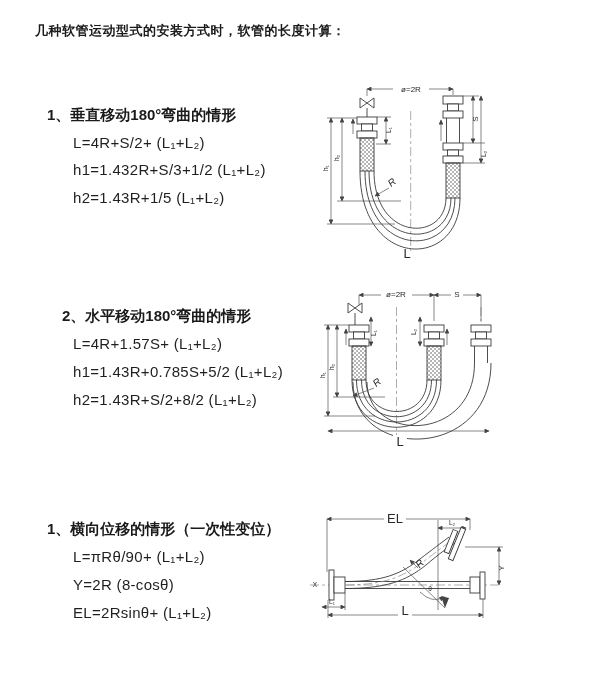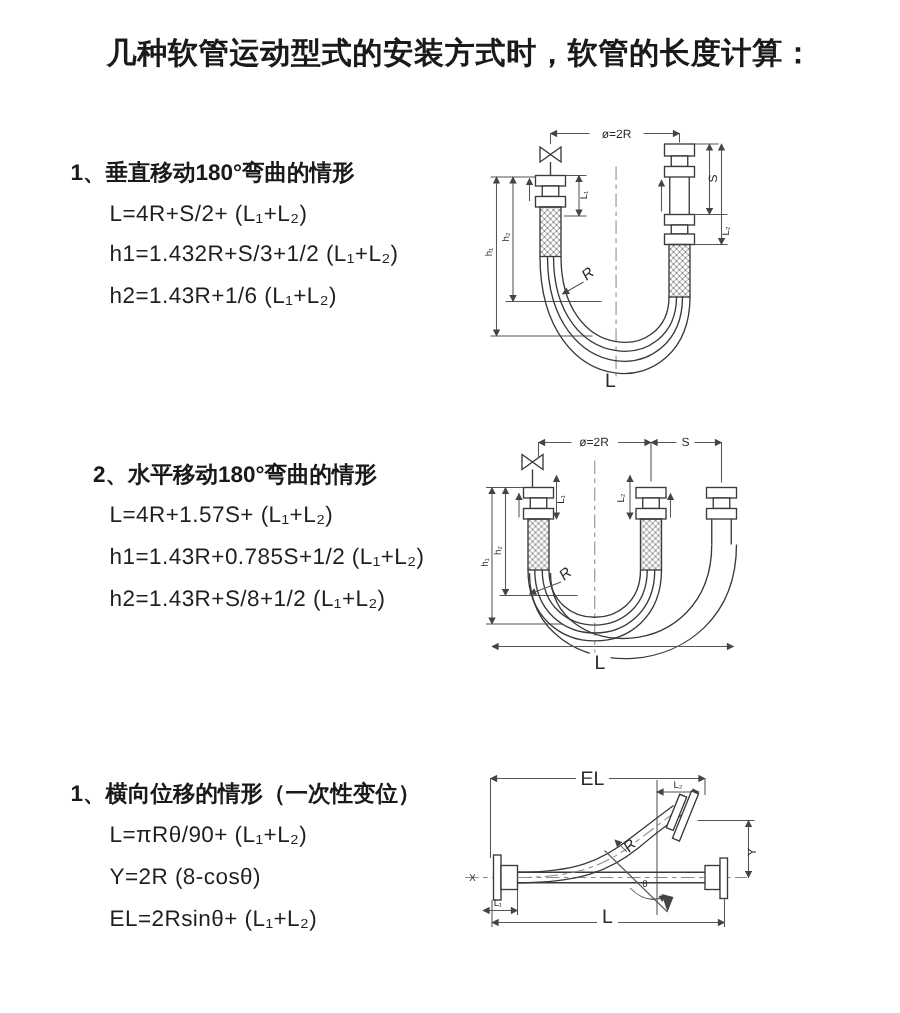--- a/index.html
+++ b/index.html
@@ -1,20 +1,20 @@
 <!DOCTYPE html>
 <html><head>
 <meta charset="utf-8">
 <style>
   html,body{margin:0;padding:0;background:#ffffff;}
   body{width:600px;height:675px;position:relative;overflow:hidden;
        font-family:"Liberation Sans",sans-serif;color:#1c1c1c;}
   .page{position:absolute;inset:0;background:#ffffff;}
-  .doc-title{position:absolute;left:35px;top:22px;font-size:20px;font-weight:bold;
-             letter-spacing:.5px;color:#1a1a1a;white-space:nowrap;margin-left:36px;}
+  .doc-title{position:absolute;left:35px;top:22px;font-size:13px;font-weight:bold;
+             letter-spacing:.5px;color:#1a1a1a;white-space:nowrap;}
   .sec-heading{position:absolute;font-size:15px;font-weight:bold;color:#1a1a1a;white-space:nowrap;text-align:right;}
   .formula{position:absolute;left:73px;font-size:15px;color:#1f1f1f;white-space:nowrap;
            letter-spacing:.3px;}
   svg.diag{position:absolute;}
   svg text{font-family:"Liberation Sans",sans-serif;fill:#2a2a2a;}
   .dl{stroke:#555;stroke-width:.7;fill:none;}
   .ol{stroke:#3a3a3a;stroke-width:.9;fill:none;}
   .of{stroke:#3a3a3a;stroke-width:.9;fill:#ffffff;}
   .cl{stroke:#8a8a8a;stroke-width:.7;fill:none;stroke-dasharray:9 3 3 3;}
   .br{fill:url(#braid);stroke:#3a3a3a;stroke-width:.9;}
@@ -38,28 +38,28 @@
       </pattern>
     </defs>
   </svg>
 
   <div class="doc-title">几种软管运动型式的安装方式时，软管的长度计算：</div>
 
   <div>
     <div class="sec-heading" style="left:47px;top:106px">1、垂直移动180°弯曲的情形</div>
     <div class="formula" style="top:134px">L=4R+S/2+ (L₁+L₂)</div>
     <div class="formula" style="top:161px">h1=1.432R+S/3+1/2 (L₁+L₂)</div>
-    <div class="formula" style="top:189px">h2=1.43R+1/6 (L₁+L₂)</div>
+    <div class="formula" style="top:189px">h2=1.43R+1/5 (L₁+L₂)</div>
   </div>
 
   <div>
     <div class="sec-heading" style="left:62px;top:307px">2、水平移动180°弯曲的情形</div>
     <div class="formula" style="top:335px">L=4R+1.57S+ (L₁+L₂)</div>
-    <div class="formula" style="top:363px">h1=1.43R+0.785S+1/2 (L₁+L₂)</div>
-    <div class="formula" style="top:391px">h2=1.43R+S/8+1/2 (L₁+L₂)</div>
+    <div class="formula" style="top:363px">h1=1.43R+0.785S+5/2 (L₁+L₂)</div>
+    <div class="formula" style="top:391px">h2=1.43R+S/2+8/2 (L₁+L₂)</div>
   </div>
 
   <div>
     <div class="sec-heading" style="left:47px;top:520px">1、横向位移的情形（一次性变位）</div>
     <div class="formula" style="top:548px">L=πRθ/90+ (L₁+L₂)</div>
     <div class="formula" style="top:576px">Y=2R (8-cosθ)</div>
     <div class="formula" style="top:604px">EL=2Rsinθ+ (L₁+L₂)</div>
   </div>
 
   <svg class="diag" style="left:315px;top:66px" width="282" height="200" viewBox="0 0 282 200">

